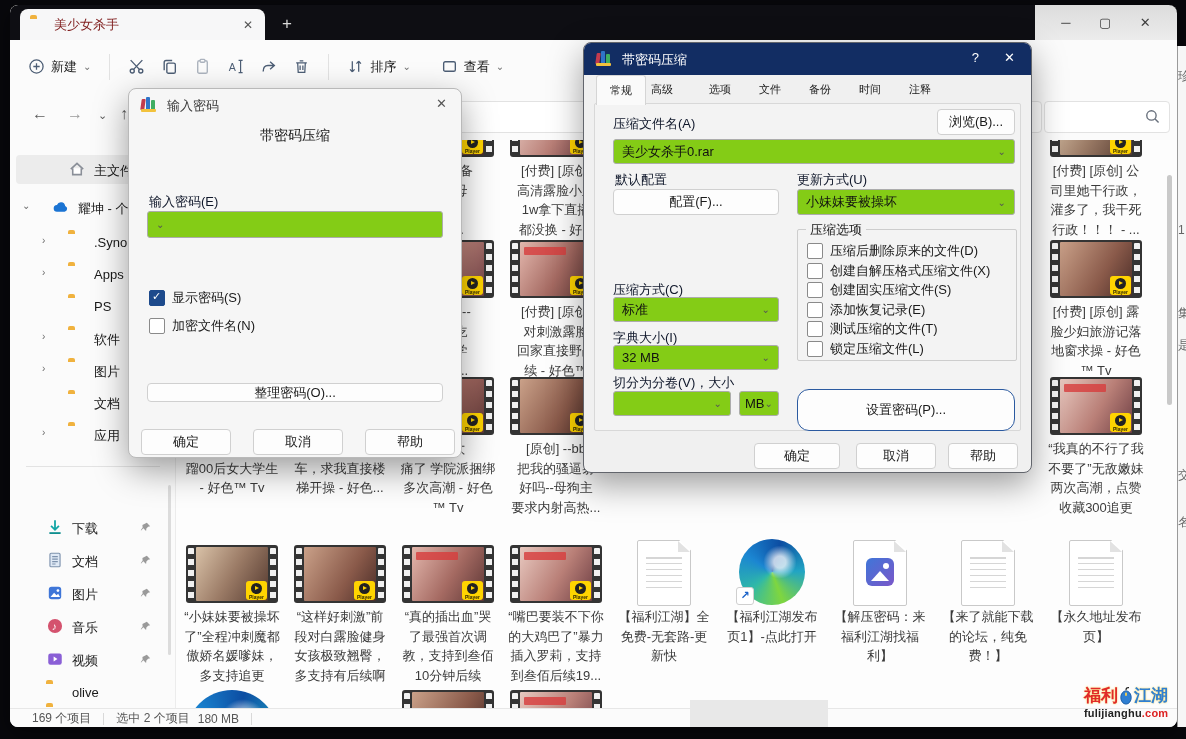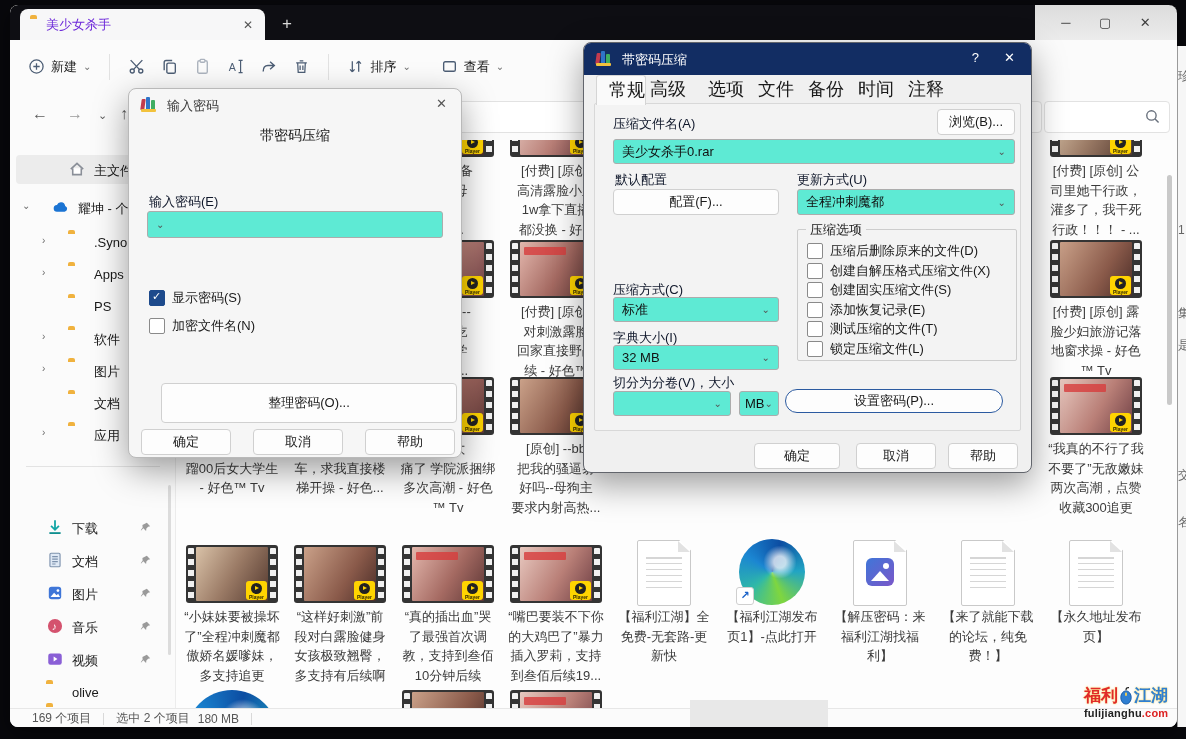--- a/index.html
+++ b/index.html
@@ -4,21 +4,21 @@
 <style>
   html,body{margin:0;padding:0}
   body{width:1186px;height:739px;position:relative;background:#08080c;overflow:hidden;
        font-family:"Liberation Sans","DejaVu Sans",sans-serif;-webkit-font-smoothing:antialiased}
   
   #win{position:absolute;left:10px;top:5px;width:1167px;height:722px;background:#fbfbfb;
        border-radius:8px;box-shadow:0 6px 22px rgba(0,0,0,.5);overflow:hidden}
   #tabbar{position:absolute;left:0;top:0;width:100%;height:35px;background:#0e0e13;border-radius:8px 0 0 0}
   .tab{position:absolute;left:10px;top:4px;width:245px;height:31px;background:#f7f7f8;border-radius:8px 8px 0 0;
        display:flex;align-items:center;padding:0 10px;box-sizing:border-box}
-  .tab-label{font-size:13px;color:#6d28d9;margin-left:0;flex:1}
+  .tab-label{font-size:13px;color:#7f1d1d;margin-left:8px;flex:1}
   .tab-x{color:#555;font-size:12px;padding:0 2px}
   .newtab{position:absolute;left:272px;top:8px;color:#d9d9d9;font-size:17px;line-height:22px}
   #cap-ctrls{position:absolute;right:0;top:0;width:142px;height:35px;background:linear-gradient(180deg,#dcdcdc,#ececec);
        border-radius:0 8px 0 0;display:flex;align-items:center;justify-content:space-around;padding:0 12px;box-sizing:border-box}
   #cap-ctrls span{color:#3e3e3e;font-size:13px}
   #toolbar{position:absolute;left:0;top:35px;width:100%;height:53px;background:#fbfbfb;border-bottom:1px solid #ededed;
        display:flex;align-items:center}
   .tbtn{display:flex;align-items:center;gap:6px;font-size:13px;color:#1b1b1b;padding:6px 8px;border-radius:5px}
   .ticon{width:17px;height:17px;display:inline-block}
   .ticon svg{width:100%;height:100%}
@@ -87,41 +87,41 @@
   #ardlg{left:583px;top:42px;width:447px;height:429px;background:#f0f0f0;border:1px solid #62656c;z-index:60}
   .dtitle{position:absolute;left:0;top:0;right:0;height:32px}
   .rarico{position:absolute;left:12px;top:8px;width:16px;height:15px}
   .rarico i{position:absolute;bottom:2px;width:4px;border-radius:1px}
   .rarico .b1{left:0;height:11px;background:#c23b4e;transform:skewX(-8deg)}
   .rarico .b2{left:5px;height:13px;background:#2f74c9}
   .rarico .b3{left:10px;height:10px;background:#3fae62}
   .rarico::after{content:"";position:absolute;left:0;bottom:0;width:15px;height:3px;background:#f2c23c;border-radius:1px}
   .dtxt{font-size:13px}
   label,.lbl{font-size:13px;color:#0f172a}
-  .combo{position:absolute;background:#5eead4;border:1px solid #acacac;border-radius:3px;font-size:13px;color:#111;
+  .combo{position:absolute;background:#84cc16;border:1px solid #acacac;border-radius:3px;font-size:13px;color:#111;
       display:flex;align-items:center;padding:0 8px;box-sizing:border-box}
   .combo .cv{flex:1;white-space:nowrap;overflow:hidden}
   .combo .cc{color:#555;font-size:10px}
   .btn{position:absolute;background:#fdfdfd;border:1px solid #d0d0d0;border-radius:4px;font-size:13px;color:#1a1a1a;
       display:flex;align-items:center;justify-content:center;box-sizing:border-box}
   .cb{position:absolute;display:flex;align-items:center;gap:7px;font-size:13px;color:#1a1a1a}
   .cbbox{width:14px;height:14px;border:1px solid #8a8a8a;border-radius:2px;background:#fff;flex:none;position:relative}
   .cb.checked .cbbox{background:#1d4a8c;border-color:#1d4a8c}
   .cb.checked .cbbox::after{content:"✓";position:absolute;left:2px;top:-1px;color:#fff;font-size:11px;font-weight:bold}
   .radio{position:absolute;display:flex;align-items:center;gap:6px;font-size:13px;color:#1a1a1a}
   .rdot{width:13px;height:13px;border:1px solid #7a7a7a;border-radius:50%;background:#fff;flex:none;position:relative}
   .radio.sel .rdot{border:2px solid #1d3c73}
   .radio.sel .rdot::after{content:"";position:absolute;left:2.5px;top:2.5px;width:6px;height:6px;border-radius:50%;background:#1d3c73}
   fieldset,.group{position:absolute;border:1px solid #cdcdcd;border-radius:2px}
   .glegend{position:absolute;top:-9px;left:8px;background:#f0f0f0;padding:0 4px;font-size:13px;color:#1a1a1a}
   #ar-title{background:#122d63;border-radius:7px 7px 0 0;color:#fff}
   #ar-title .dtxt{position:absolute;left:38px;top:8px;color:#fff}
   #ar-title .q{position:absolute;right:52px;top:7px;font-size:13px}
   #ar-title .x{position:absolute;right:16px;top:7px;font-size:13px}
-  .artab{position:absolute;top:32px;height:28px;width:48px;text-align:right;line-height:28px;font-size:18px;color:#1a1a1a}
+  .artab{position:absolute;top:32px;height:28px;width:48px;text-align:center;line-height:28px;font-size:11px;color:#1a1a1a}
   .artab.active{background:#fafafa;border:1px solid #d5d5d5;border-bottom:none;border-radius:3px 3px 0 0;height:29px;z-index:2}
   #ar-frame{position:absolute;left:10px;top:60px;width:425px;height:326px;border:1px solid #d8d8d8;background:#f3f3f3;border-radius:2px}
   
   #sliver{position:absolute;left:1177px;top:46px;width:9px;height:681px;background:#f6f6f6;border-left:1px solid #9a9a9a;overflow:hidden;z-index:1}
   .frag{position:absolute;left:0;font-size:12px;color:#666}
   
   #wm{position:absolute;left:1084px;top:686px;width:96px;z-index:200;line-height:17px}
   #wm .row1{font-size:17px;font-weight:bold;display:flex;align-items:center}
   #wm .b1{color:#e02a2a;text-shadow:0 0 2px #ffd74d}
   #wm .b2{color:#2f7fd2;text-shadow:0 0 2px #ffd74d}
@@ -686,21 +686,21 @@
     <span class="cc">⌄</span>
   </div>
   <div class="cb checked" style="left:20px;top:200px" id="pw-cb1">
     <span class="cbbox"></span>
     <span>显示密码(S)</span>
   </div>
   <div class="cb" style="left:20px;top:228px" id="pw-cb2">
     <span class="cbbox"></span>
     <span>加密文件名(N)</span>
   </div>
-  <div class="btn" style="left:32px;top:294px;width:296px;height:40px">整理密码(O)...</div>
+  <div class="btn" style="left:18px;top:294px;width:296px;height:19px">整理密码(O)...</div>
   <div class="btn" style="left:12px;top:340px;width:90px;height:26px">确定</div>
   <div class="btn" style="left:124px;top:340px;width:90px;height:26px">取消</div>
   <div class="btn" style="left:236px;top:340px;width:90px;height:26px">帮助</div>
 </div>
 
 <div class="dlg" id="ardlg">
   <div class="dtitle" id="ar-title">
     <span class="rarico">
         <i class="b1"></i>
         <i class="b2"></i>
@@ -717,21 +717,21 @@
   <div class="btn" style="left:353px;top:66px;width:78px;height:26px">浏览(B)...</div>
   <div class="combo" style="left:29px;top:96px;width:402px;height:25px">
     <span class="cv">美少女杀手0.rar</span>
     <span class="cc">⌄</span>
   </div>
 
   <div class="lbl" style="position:absolute;left:31px;top:128px">默认配置</div>
   <div class="btn" style="left:29px;top:146px;width:166px;height:26px">配置(F)...</div>
   <div class="lbl" style="position:absolute;left:213px;top:128px">更新方式(U)</div>
   <div class="combo" style="left:213px;top:146px;width:218px;height:26px">
-    <span class="cv">全程冲刺魔都</span>
+    <span class="cv">小妹妹要被操坏</span>
     <span class="cc">⌄</span>
   </div>
 
   <div class="group" style="left:213px;top:186px;width:218px;height:130px">
     <span class="glegend" style="background:#f3f3f3">压缩选项</span>
     <span id="ar-options"></span>
   <div class="cb" style="left: 9px; top: 12px;">
         <span class="cbbox"></span>
         <span style="white-space: nowrap;">压缩后删除原来的文件(D)</span>
       </div><div class="cb" style="left: 9px; top: 31.5px;">
@@ -764,21 +764,21 @@
 
   <div class="lbl" style="position:absolute;left:29px;top:331px">切分为分卷(V)，大小</div>
   <div class="combo" style="left:29px;top:348px;width:118px;height:25px">
     <span class="cv"></span>
     <span class="cc">⌄</span>
   </div>
   <div class="combo" style="left:155px;top:348px;width:40px;height:25px;padding:0 5px">
     <span class="cv">MB</span>
     <span class="cc">⌄</span>
   </div>
-  <div class="btn" style="left:201px;top:346px;width:218px;height:24px;border:1.5px solid #2b5aa0;border-radius:12px">设置密码(P)...</div>
+  <div class="btn" style="left:213px;top:346px;width:218px;height:42px;border:1.5px solid #2b5aa0;border-radius:12px">设置密码(P)...</div>
 
   <div class="btn" style="left:170px;top:400px;width:86px;height:26px">确定</div>
   <div class="btn" style="left:272px;top:400px;width:80px;height:26px">取消</div>
   <div class="btn" style="left:364px;top:400px;width:70px;height:26px">帮助</div>
 <div class="artab active" style="left: 12px;">常规</div>
     <div class="artab" style="left: 54px;">高级</div>
     <div class="artab" style="left: 112px;">选项</div>
     <div class="artab" style="left: 162px;">文件</div>
     <div class="artab" style="left: 212px;">备份</div>
     <div class="artab" style="left: 262px;">时间</div>

